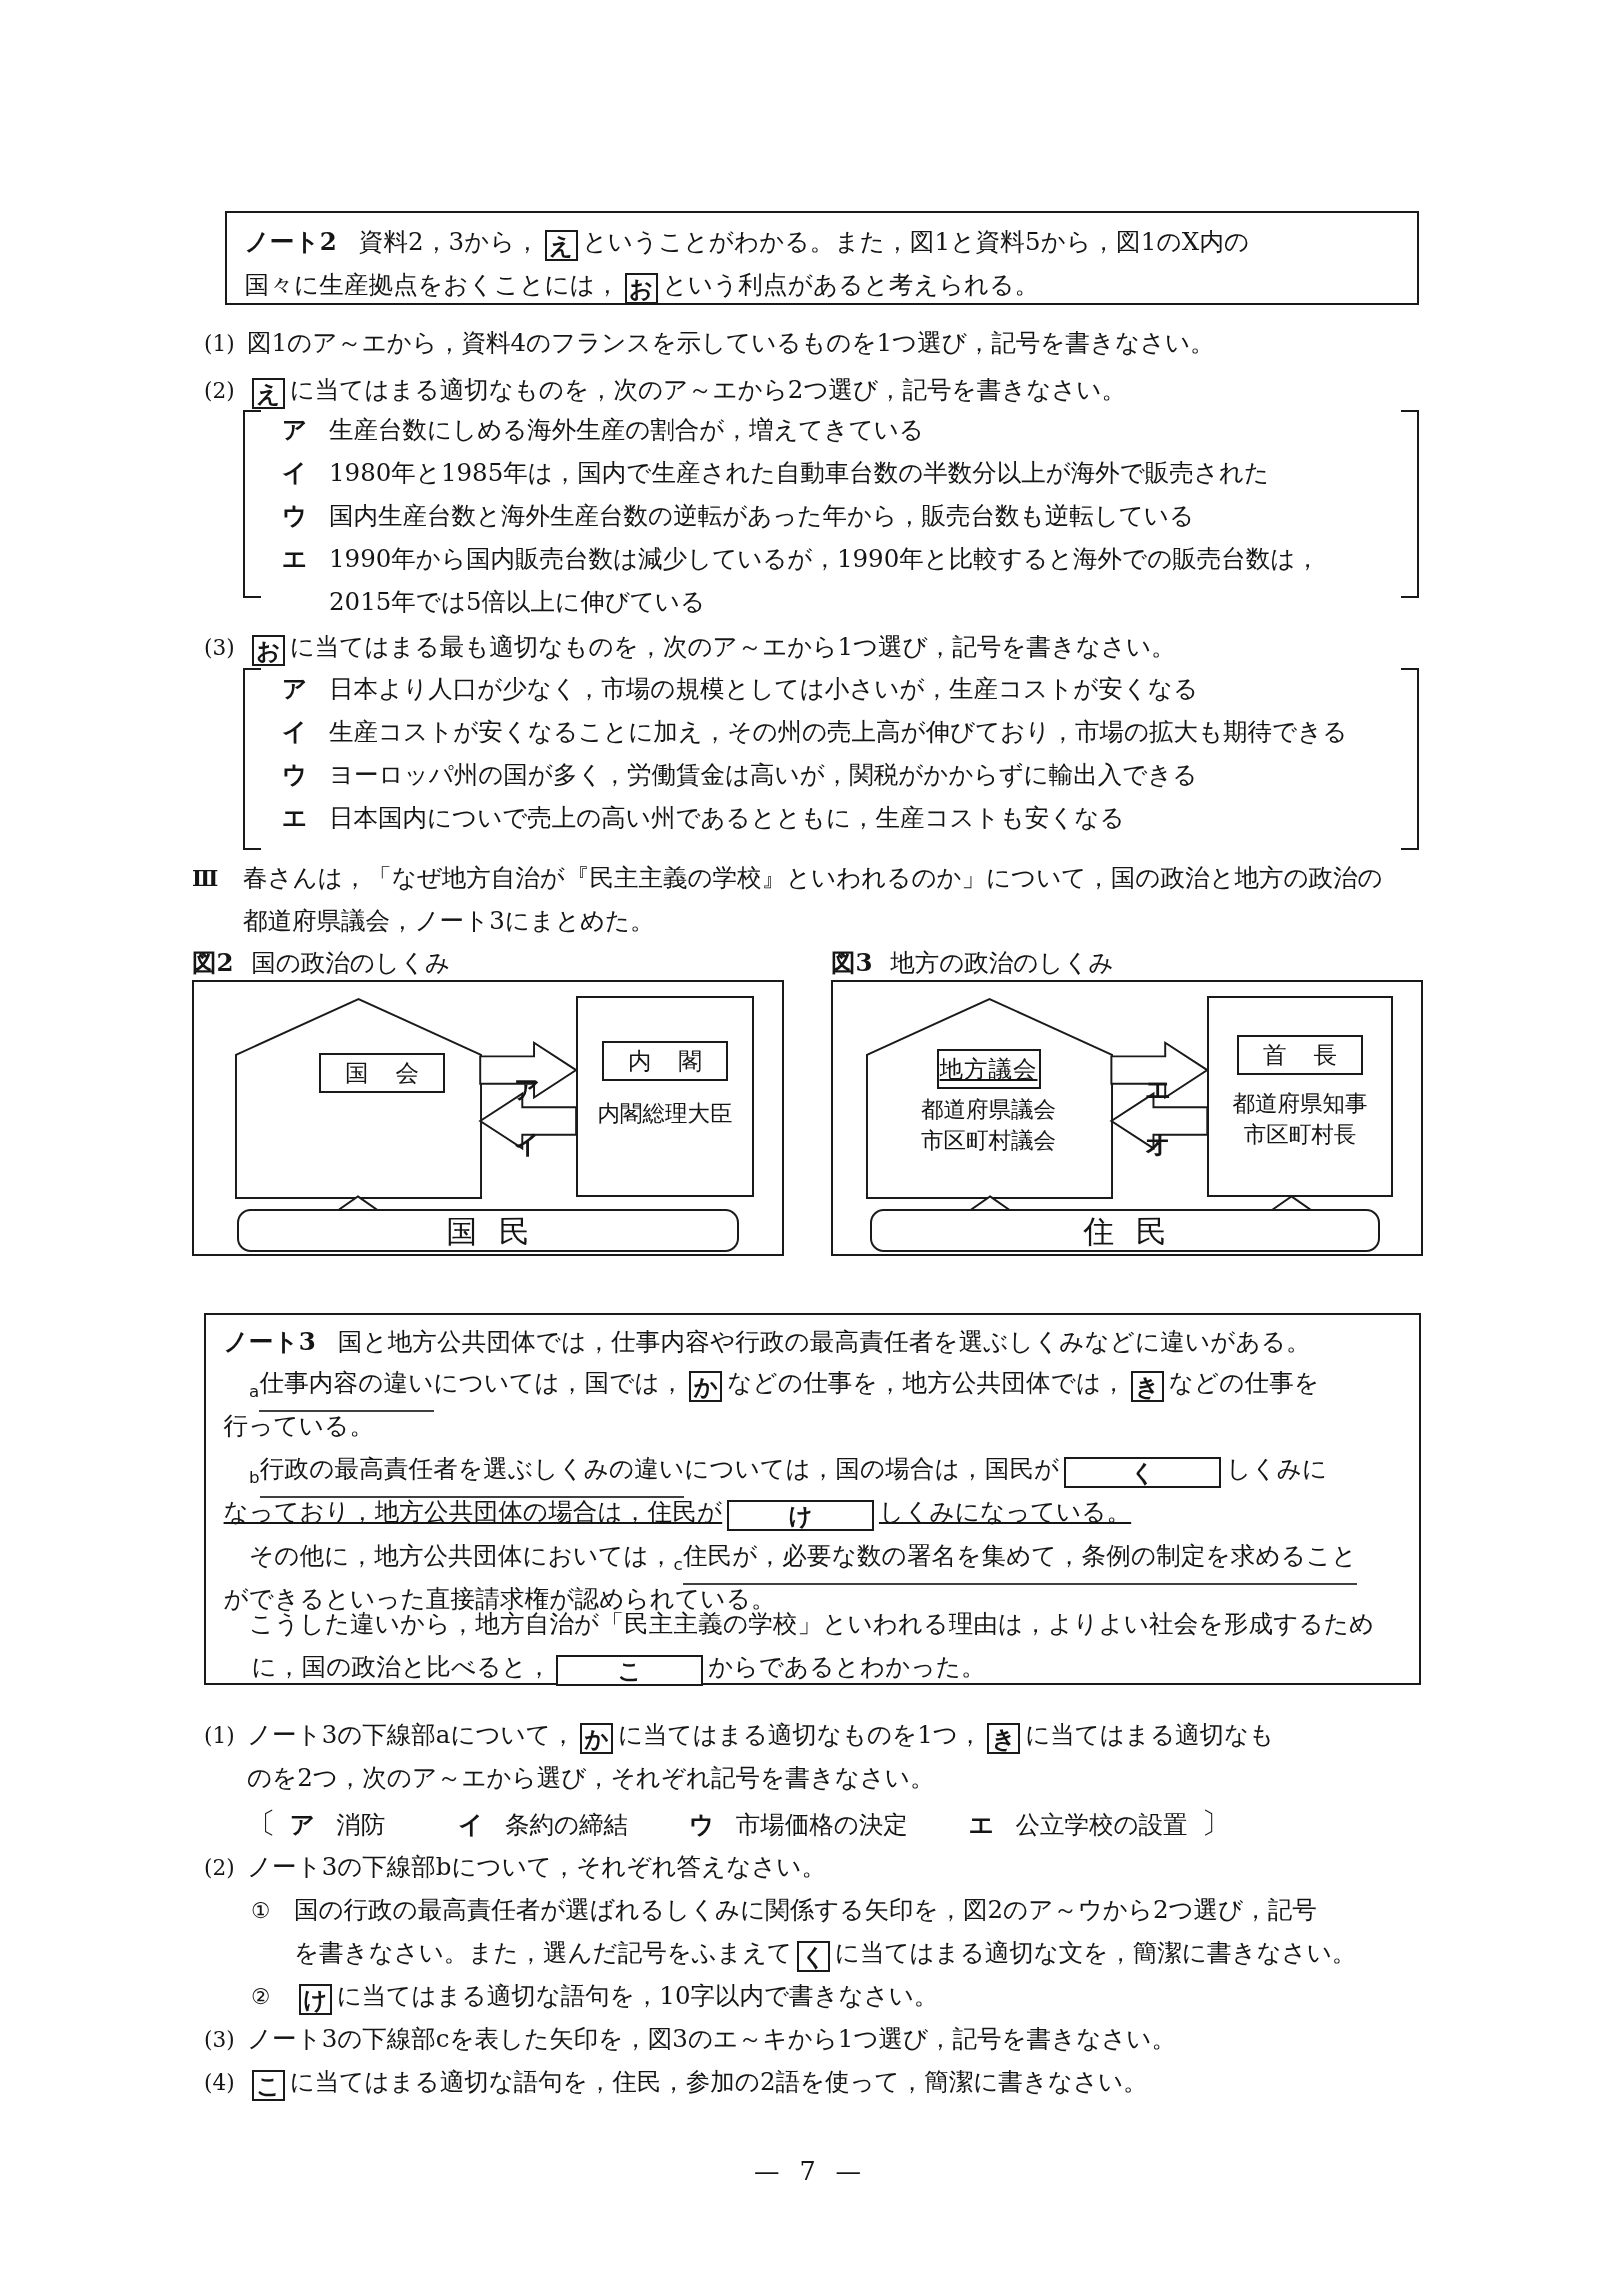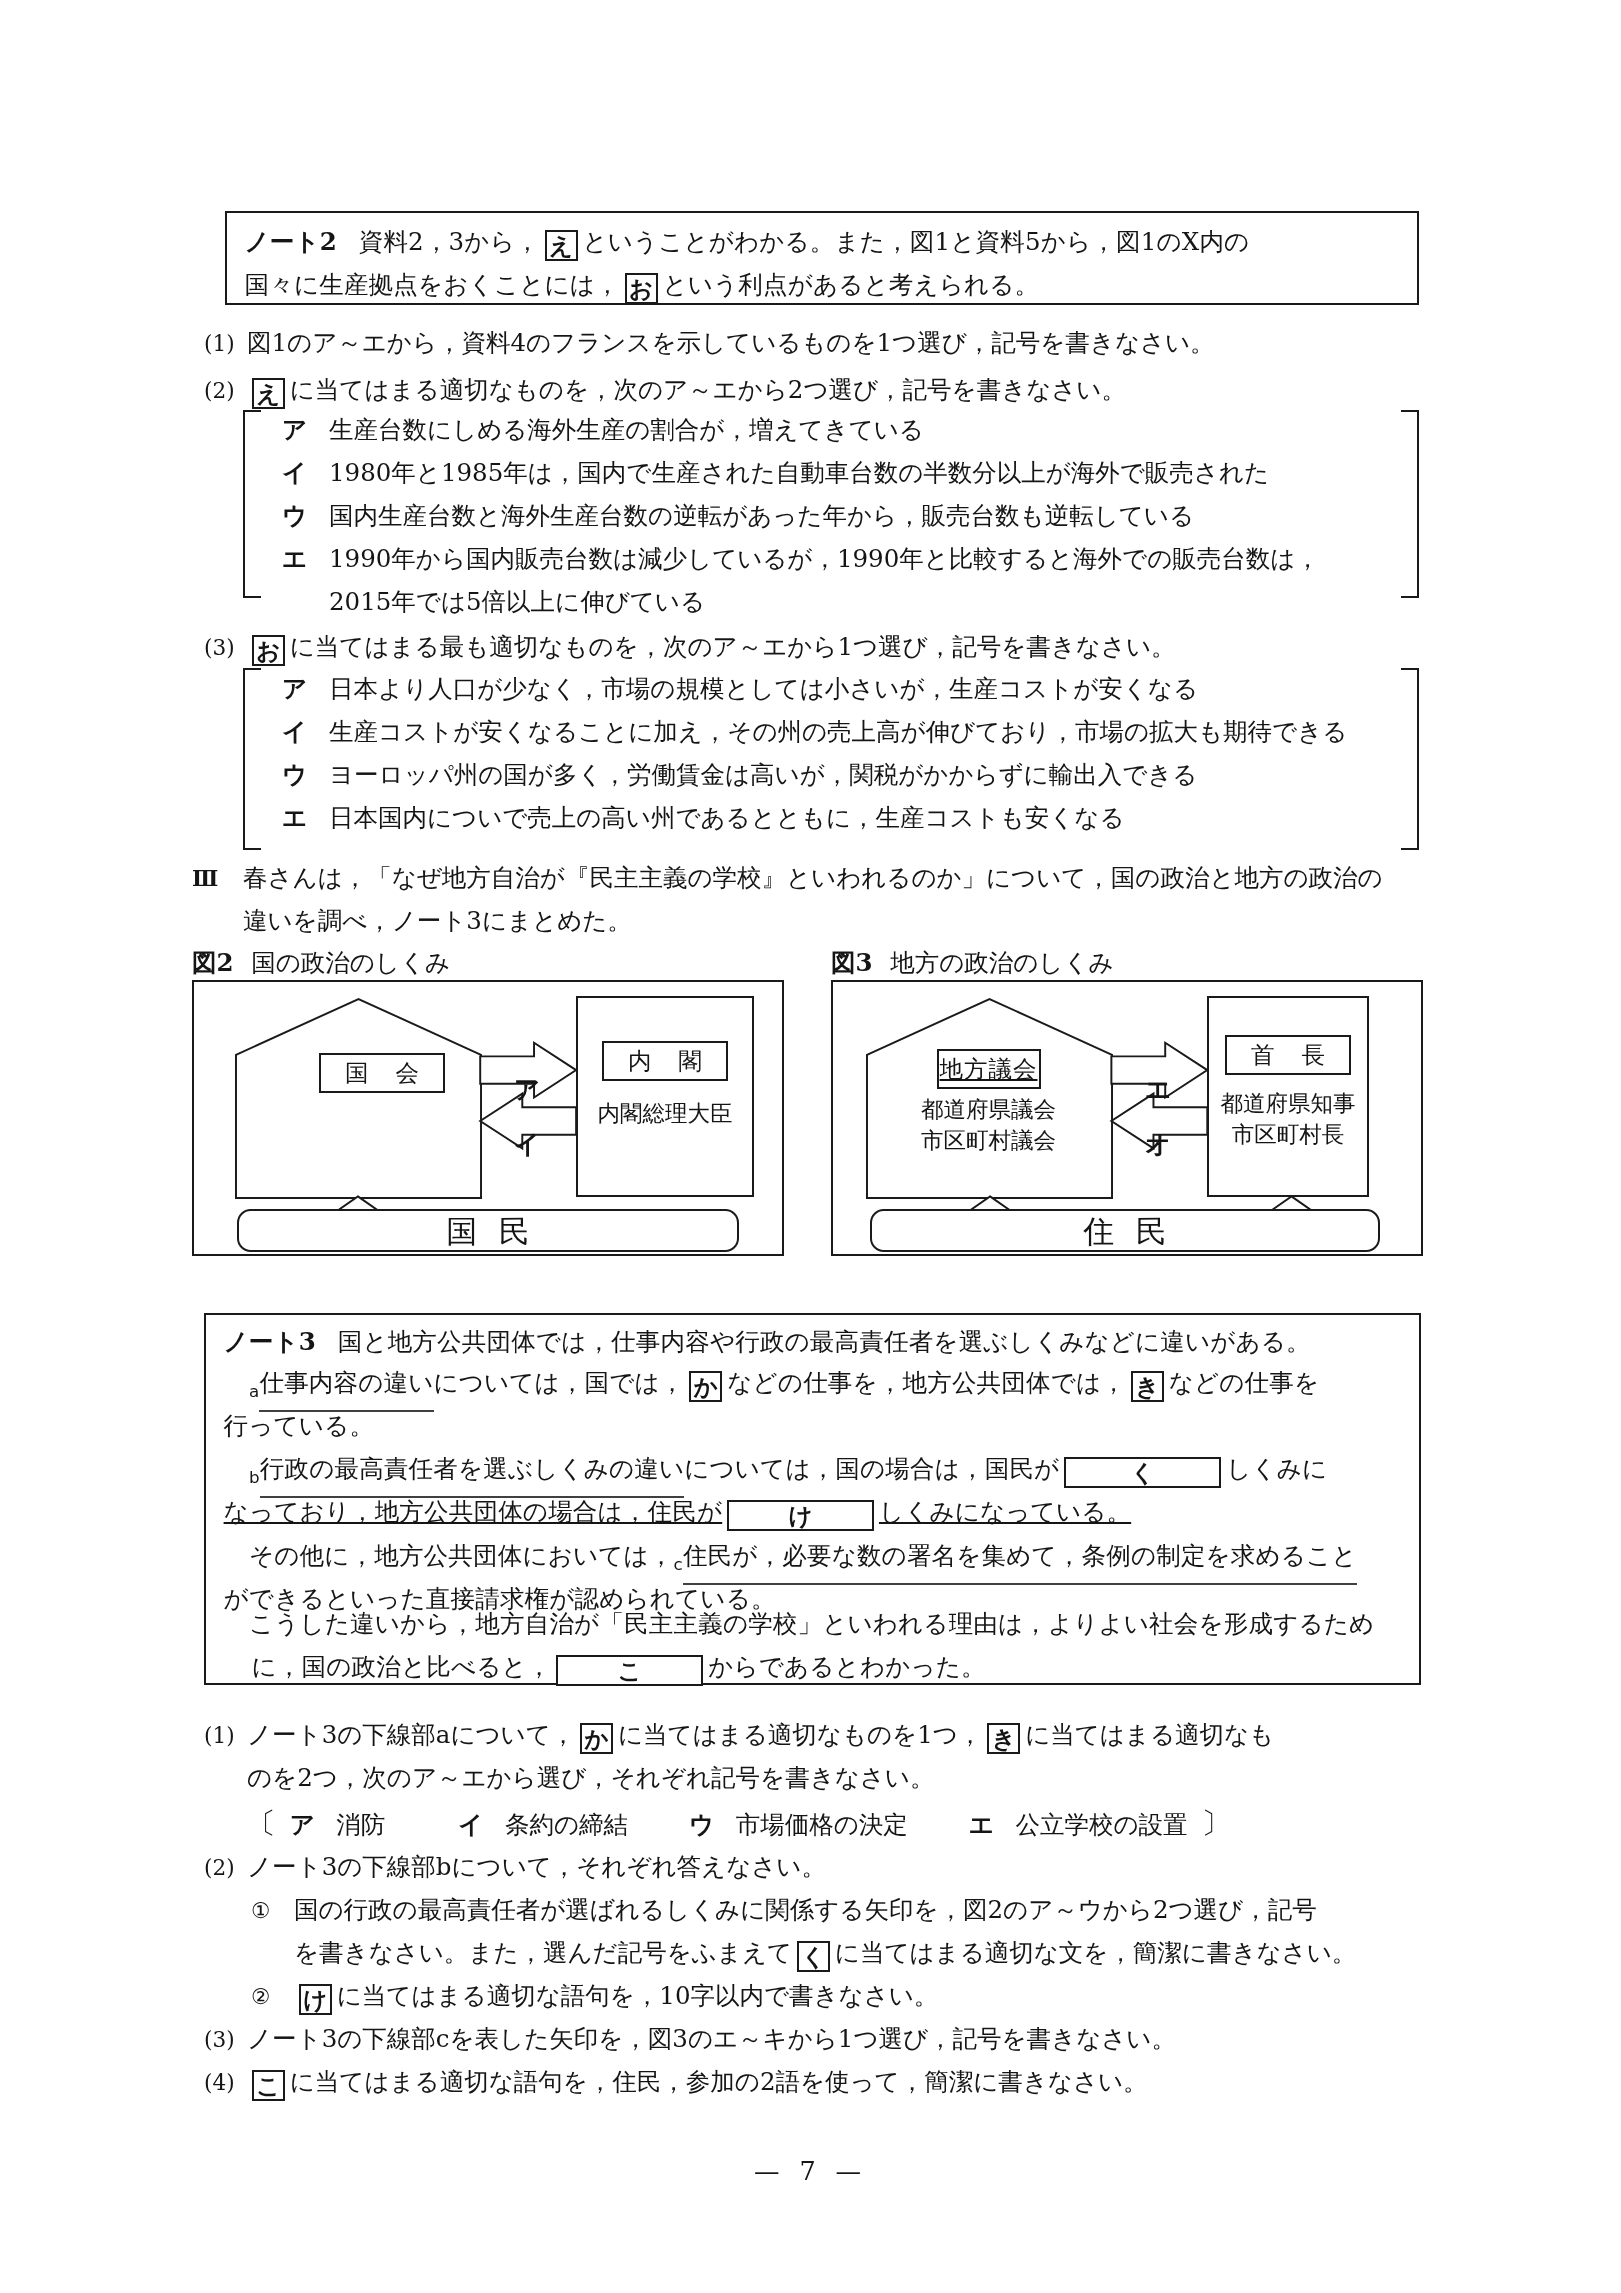--- a/index.html
+++ b/index.html
@@ -246,21 +246,21 @@
     <span class="clabel">ウ</span><span>ヨーロッパ州の国が多く，労働賃金は高いが，関税がかからずに輸出入できる</span>
   </div>
   <div class="choice" style="left:282px; top:796px;">
     <span class="clabel">エ</span><span>日本国内についで売上の高い州であるとともに，生産コストも安くなる</span>
   </div>
 
   <div class="qrow" style="left:192px; top:856px;">
     <span class="qnum b" style="width:51px;">Ⅲ</span><span>春さんは，「なぜ地方自治が『民主主義の学校』といわれるのか」について，国の政治と地方の政治の</span>
   </div>
   <div class="qrow" style="left:243px; top:899px;">
-    <span>違いを調べ，ノート3にまとめた。</span>
+    <span>都道府県議会，ノート3にまとめた。</span>
   </div>
 
   <div class="figcap" style="left:192px; top:946px;">
     <span>図2</span><span class="cap-text">国の政治のしくみ</span>
   </div>
 
   <div class="figframe" style="left:192px; top:980px; width:592px; height:276px;">
 
     <div class="house" style="left:41px; top:13.7px; width:294px; height:201px;">
       <svg width="247" height="203" viewBox="0 0 252 207">
@@ -308,21 +308,21 @@
       <svg width="247" height="203" viewBox="0 0 252 207">
         <polygon points="1,60 126,3 251,60 251,206 1,206" fill="#ffffff" stroke="#1a1a1a" stroke-width="2"></polygon>
       </svg>
       <div class="h-inner" style="top:53px;">
         <span class="boxlabel tight" style="letter-spacing:1px; text-indent:0;">地方議会</span>
       </div>
       <div class="h-inner sublabel" style="top:98px;">都道府県議会</div>
       <div class="h-inner sublabel" style="top:129px;">市区町村議会</div>
     </div>
 
-    <div class="cab" style="left:374px; top:13.7px; width:162px; height:201px;">
+    <div class="cab" style="left:374px; top:13.7px; width:186px; height:201px;">
       <div style="margin-top:37px;">
         <span class="boxlabel">首 長</span>
       </div>
       <div class="sublabel" style="margin-top:13.7px;">都道府県知事</div>
       <div class="sublabel">市区町村長</div>
     </div>
 
     <svg class="arrows" width="592" height="276" viewBox="0 0 604 282">
       <polygon points="284,76 339,76 339,62 382,90 339,118 339,104 284,104" fill="#ffffff" stroke="#1a1a1a" stroke-width="2"></polygon>
       <polygon points="382,128 327,128 327,114 284,142 327,170 327,156 382,156" fill="#ffffff" stroke="#1a1a1a" stroke-width="2"></polygon>

